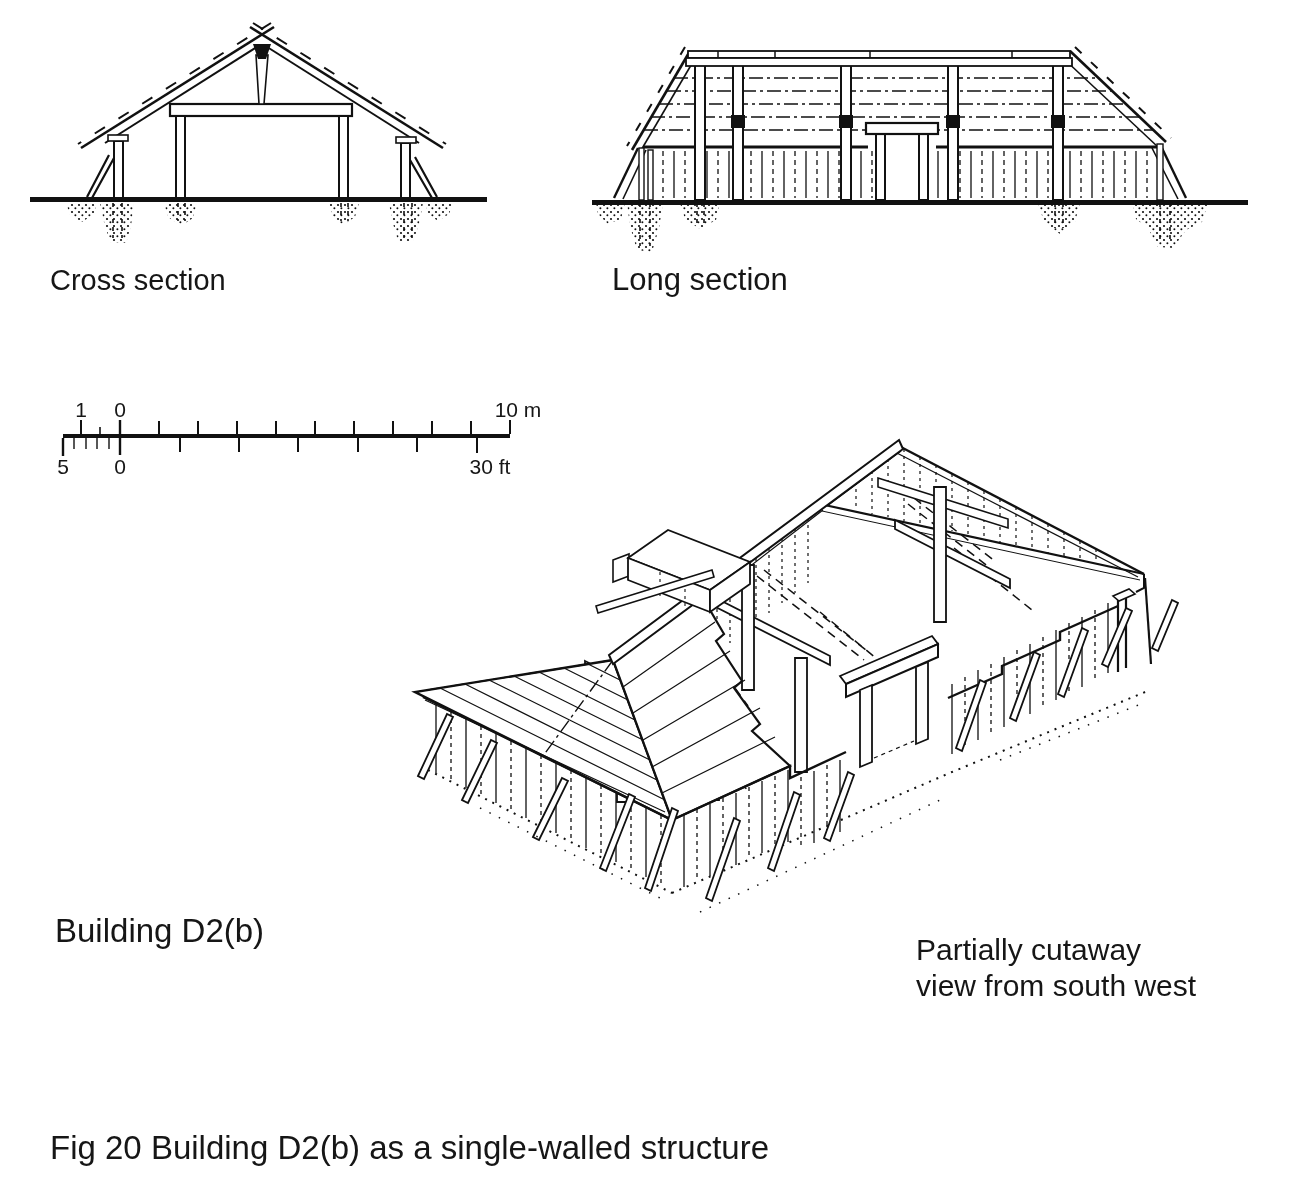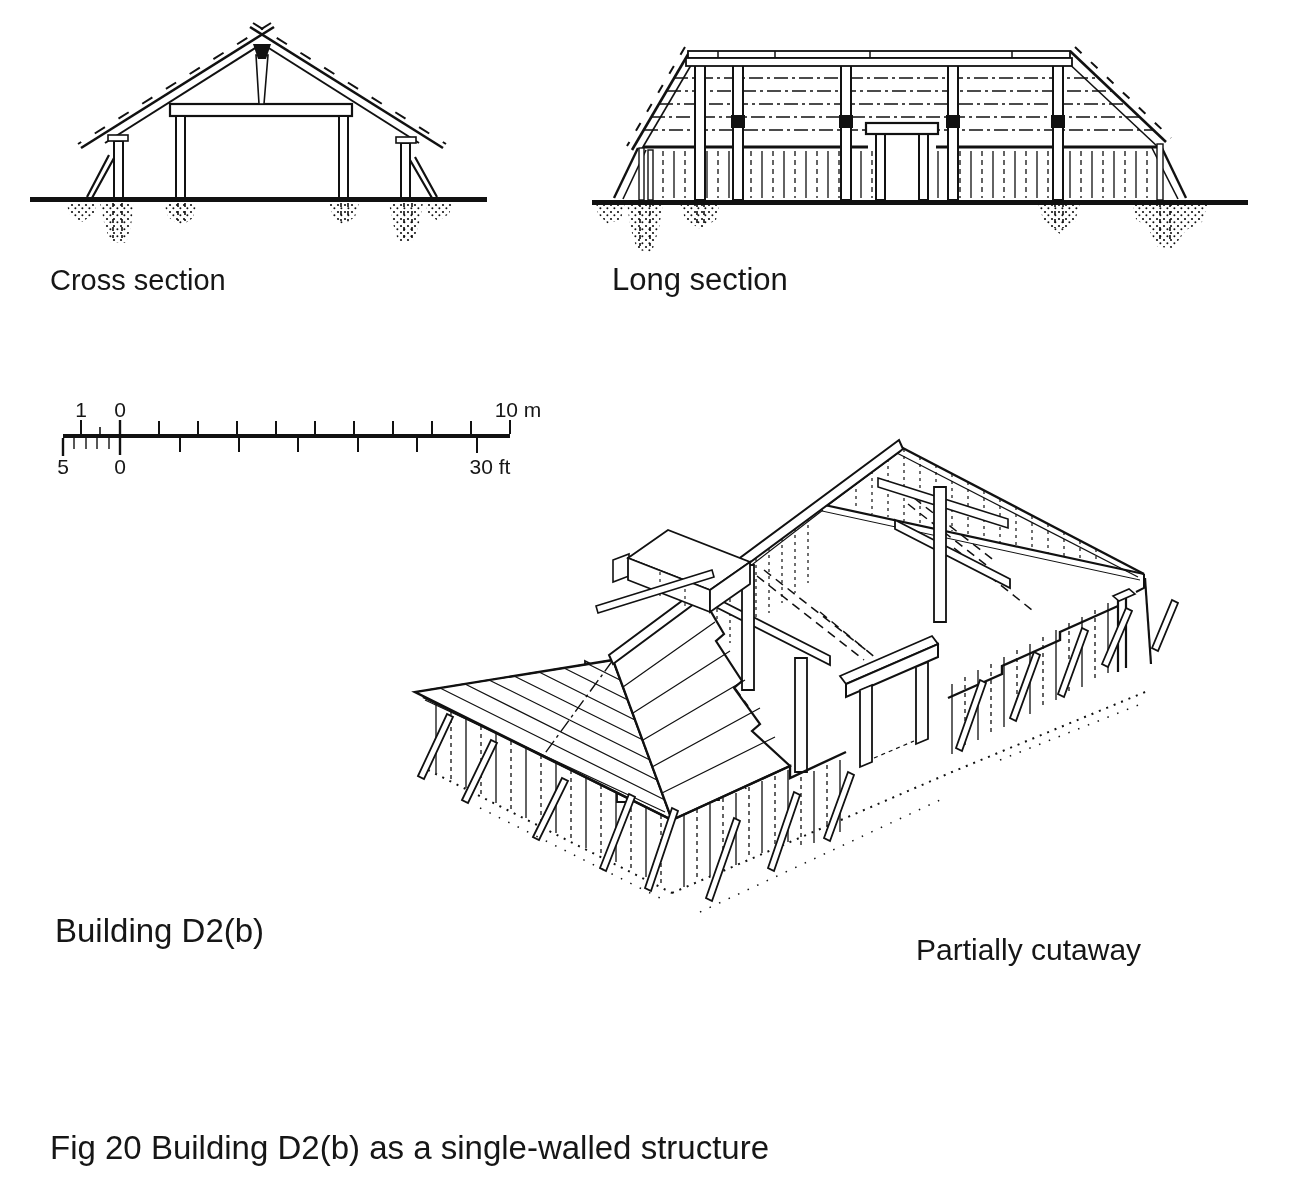--- a/index.html
+++ b/index.html
@@ -219,16 +219,17 @@
     <path class="w" stroke-width="1.8" d="M1152 648 L1172 600 L1178 603 L1158 651 Z"></path>
 
     <path class="k" stroke-width="1.5" stroke-dasharray="1.5 9" d="M480 808 L660 898 M700 912 L940 800 M1000 760 L1146 702"></path>
   </svg>
 
   <div class="lbl" id="cross-label">Cross section</div>
   <div class="lbl" id="long-label">Long section</div>
   <div class="lbl" id="building-label">Building D2(b)</div>
   <div class="lbl" id="iso-label">
     <div>Partially cutaway</div>
+    <div>view from south west</div>
   </div>
   <div class="lbl" id="fig-caption">Fig 20 Building D2(b) as a single-walled structure</div>
 
 </div>
 
 </body></html>

